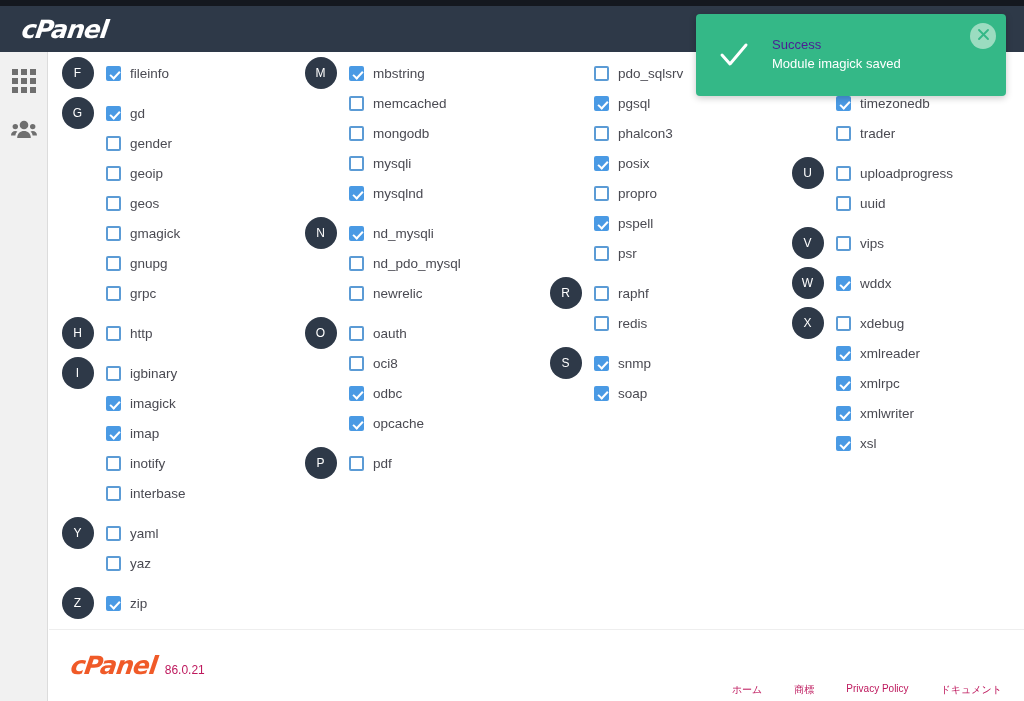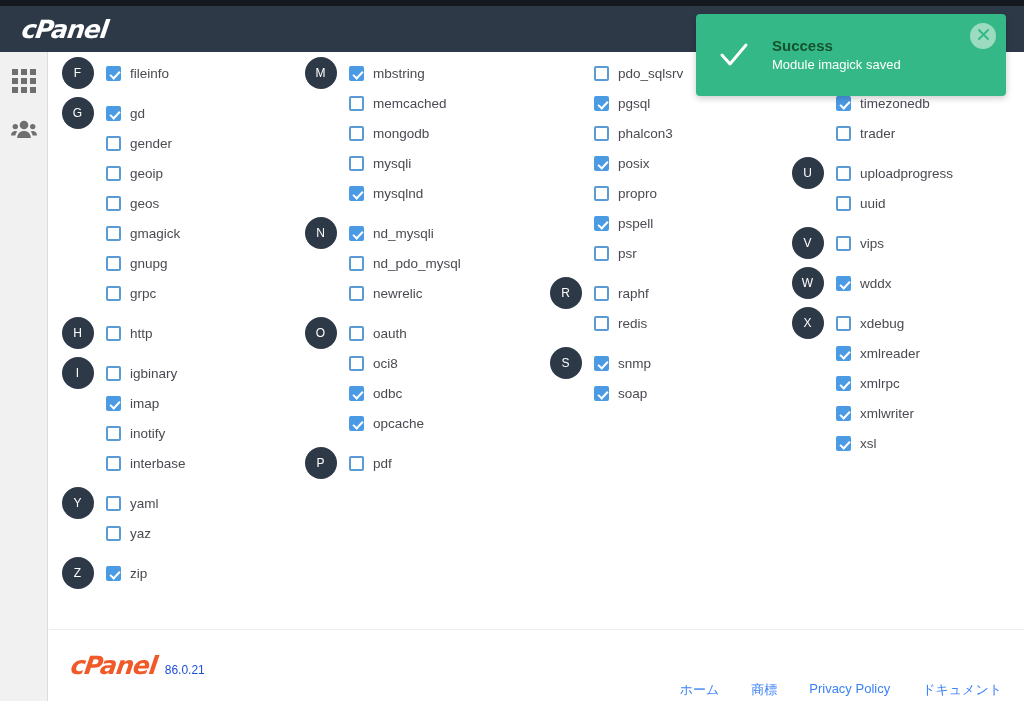--- a/index.html
+++ b/index.html
@@ -105,41 +105,41 @@
     background: #ffffff; border-top: 1px solid #eeeeee;
     display: flex; align-items: center;
   }
   .footer-left { display: flex; align-items: baseline; margin-left: 22px; gap: 8px; }
   .cp-logo-orange {
     font-family: "DejaVu Sans", sans-serif;
     font-weight: bold; font-style: italic;
     font-size: 25px; letter-spacing: -1px; color: #f05a28;
     transform: skewX(-8deg);
   }
-  .version { font-size: 12px; color: #1d4ed8; }
+  .version { font-size: 12px; color: #be185d; }
   .footer-links { margin-left: auto; margin-right: 22px; display: flex; gap: 32px; }
   .footer-links a {
-    font-size: 13px; color: #3b82f6; text-decoration: none; cursor: pointer;
+    font-size: 10px; color: #be185d; text-decoration: none; cursor: pointer;
     white-space: nowrap;
     margin-top: 48px;
   }
 
   
   .toast {
     position: absolute; top: 14px; right: 18px;
     width: 310px; height: 82px;
     background: #34b887; border-radius: 4px;
     display: flex; align-items: center;
     box-shadow: 0 2px 7px rgba(0,0,0,0.22);
     z-index: 40;
   }
   .toast-check { width: 76px; display: flex; align-items: center; justify-content: center; }
   .toast-check svg { width: 34px; height: 34px; }
   .toast-body { flex: 1; }
-  .toast-title { font-size: 15px; font-weight: bold; color: #14532d; line-height: 1.45; }
+  .toast-title { font-size: 13px; font-weight: normal; color: #4c1d95; line-height: 1.45; }
   .toast-msg { font-size: 13px; color: #ffffff; line-height: 1.45; }
   .toast-close {
     position: absolute; top: 9px; right: 10px;
     width: 26px; height: 26px; border-radius: 50%;
     background: #9bdcc0; display: flex; align-items: center;
     justify-content: center; cursor: pointer;
   }
   .toast-close svg { width: 13px; height: 13px; }
 </style>
 </head>
@@ -254,20 +254,25 @@
           <div class="mod-row">
             <div class="badge-slot">
               <div class="letter-badge">I</div>
             </div>
             <span class="cb"></span>
             <span class="mod-label">igbinary</span>
           </div>
           <div class="mod-row">
             <div class="badge-slot"></div>
             <span class="cb checked"></span>
+            <span class="mod-label">imagick</span>
+          </div>
+          <div class="mod-row">
+            <div class="badge-slot"></div>
+            <span class="cb checked"></span>
             <span class="mod-label">imap</span>
           </div>
           <div class="mod-row">
             <div class="badge-slot"></div>
             <span class="cb"></span>
             <span class="mod-label">inotify</span>
           </div>
           <div class="mod-row">
             <div class="badge-slot"></div>
             <span class="cb"></span>

